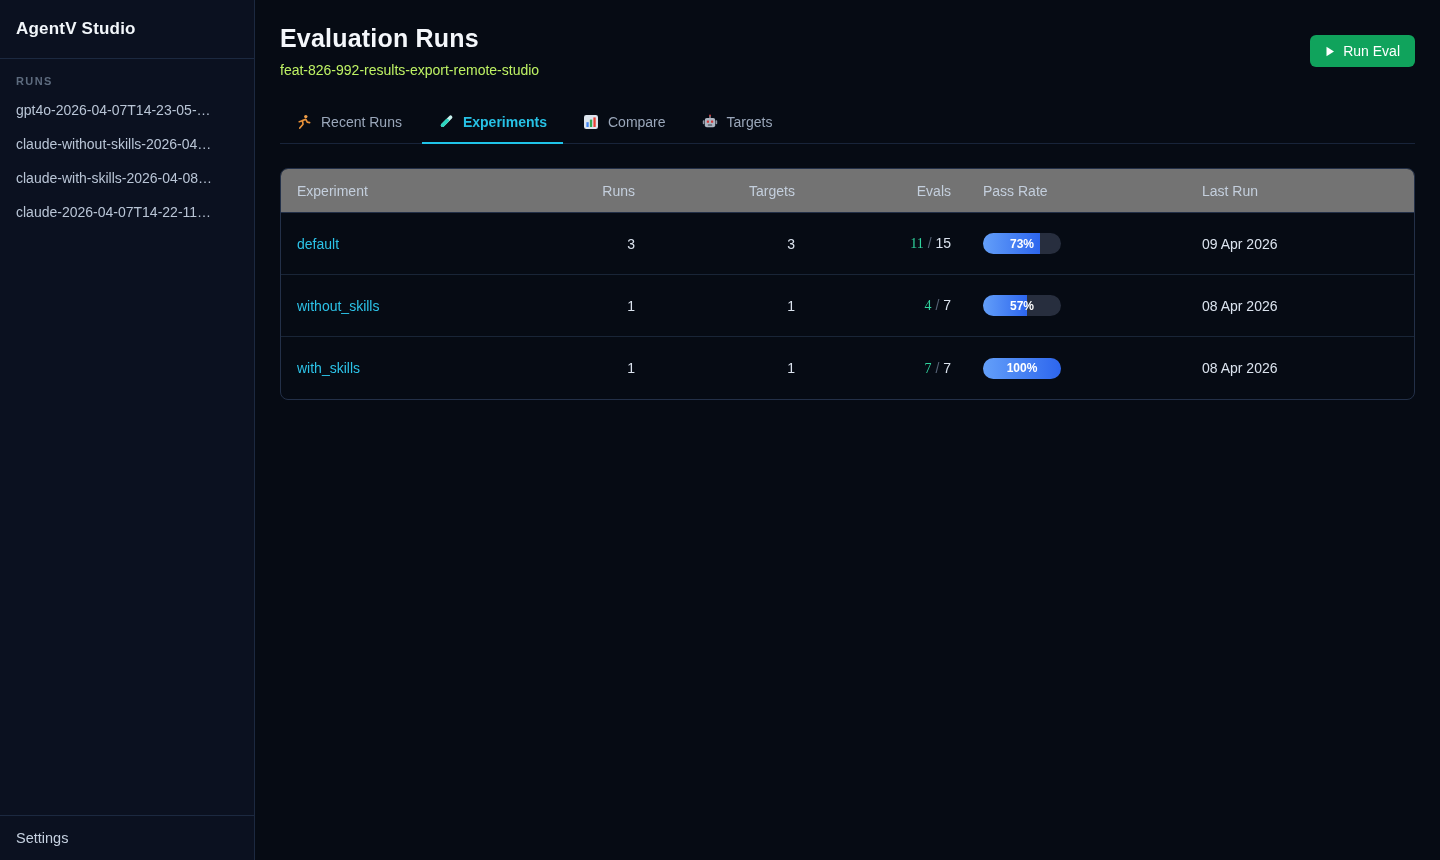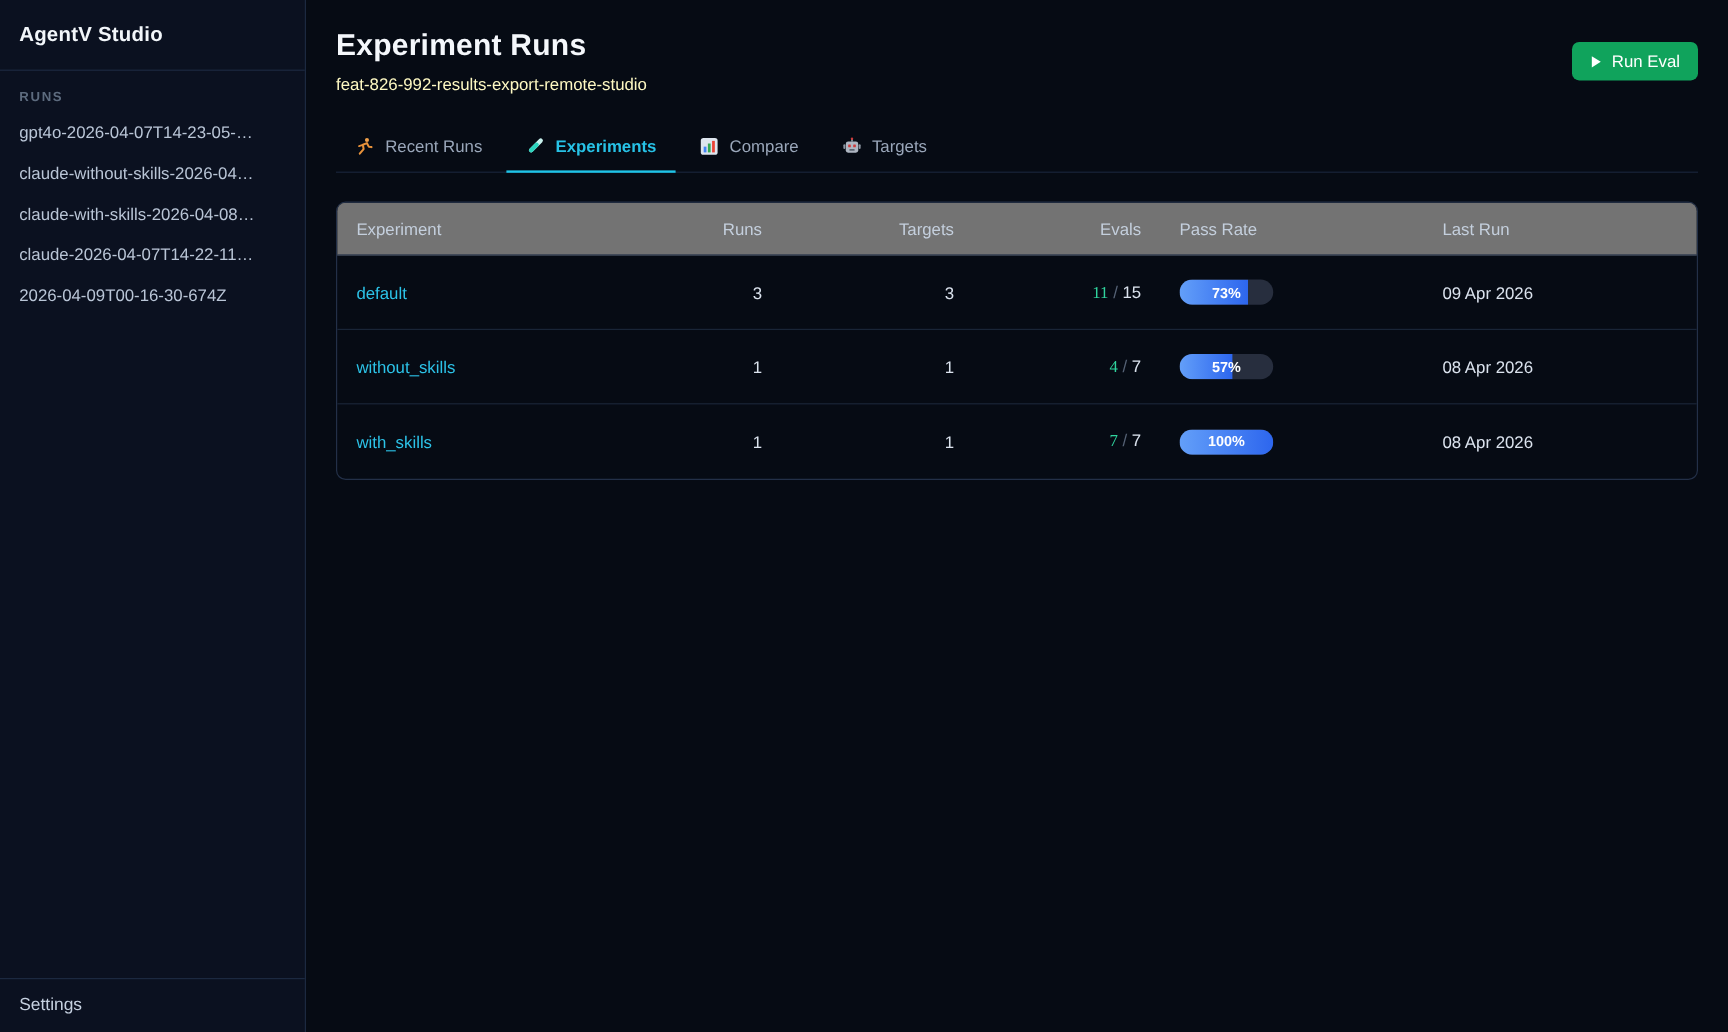--- a/index.html
+++ b/index.html
@@ -76,21 +76,21 @@
   }
   .page-title {
     font-size: 25px;
     font-weight: bold;
     color: #f4f7fb;
     letter-spacing: 0.2px;
   }
   .page-subtitle {
     margin-top: 9px;
     font-size: 14px;
-    color: #fef9c3;
+    color: #bef264;
   }
   .run-eval-btn {
     margin-top: 11px;
     display: inline-flex;
     align-items: center;
     gap: 8px;
     background: #10a35c;
     color: #ffffff;
     border: none;
     border-radius: 6px;
@@ -194,32 +194,31 @@
 <aside class="sidebar">
   <div class="sidebar-header">
     <span class="app-title">AgentV Studio</span>
   </div>
   <div class="section-label">RUNS</div>
   <ul class="run-list" id="run-list">
       <li class="run-item">gpt4o-2026-04-07T14-23-05-…</li>
       <li class="run-item">claude-without-skills-2026-04…</li>
       <li class="run-item">claude-with-skills-2026-04-08…</li>
       <li class="run-item">claude-2026-04-07T14-22-11…</li>
-      <li class="run-item">2026-04-09T00-16-30-674Z</li>
     </ul>
   <div class="sidebar-spacer"></div>
   <div class="sidebar-footer">
     <span class="settings-link">Settings</span>
   </div>
 </aside>
 
 <main class="main">
   <div class="main-header">
     <div>
-      <div class="page-title">Experiment Runs</div>
+      <div class="page-title">Evaluation Runs</div>
       <div class="page-subtitle">feat-826-992-results-export-remote-studio</div>
     </div>
     <button class="run-eval-btn">
       <span>
         <svg width="10" height="11" viewBox="0 0 10 11">
             <path d="M1.5 0.8 L9 5.5 L1.5 10.2 Z" fill="#ffffff"></path>
           </svg>
       </span>
       <span>Run Eval</span>
     </button>

